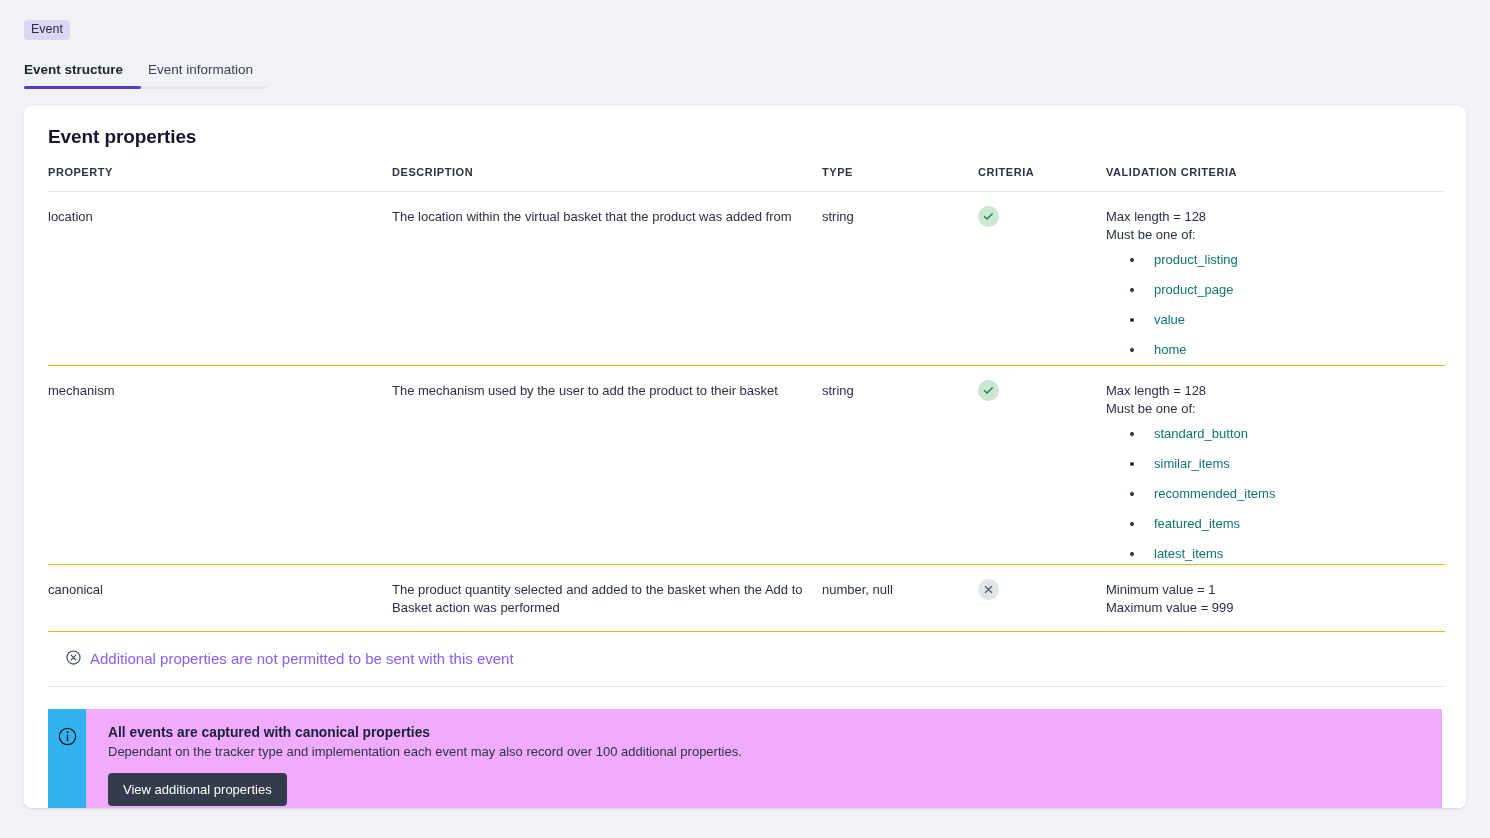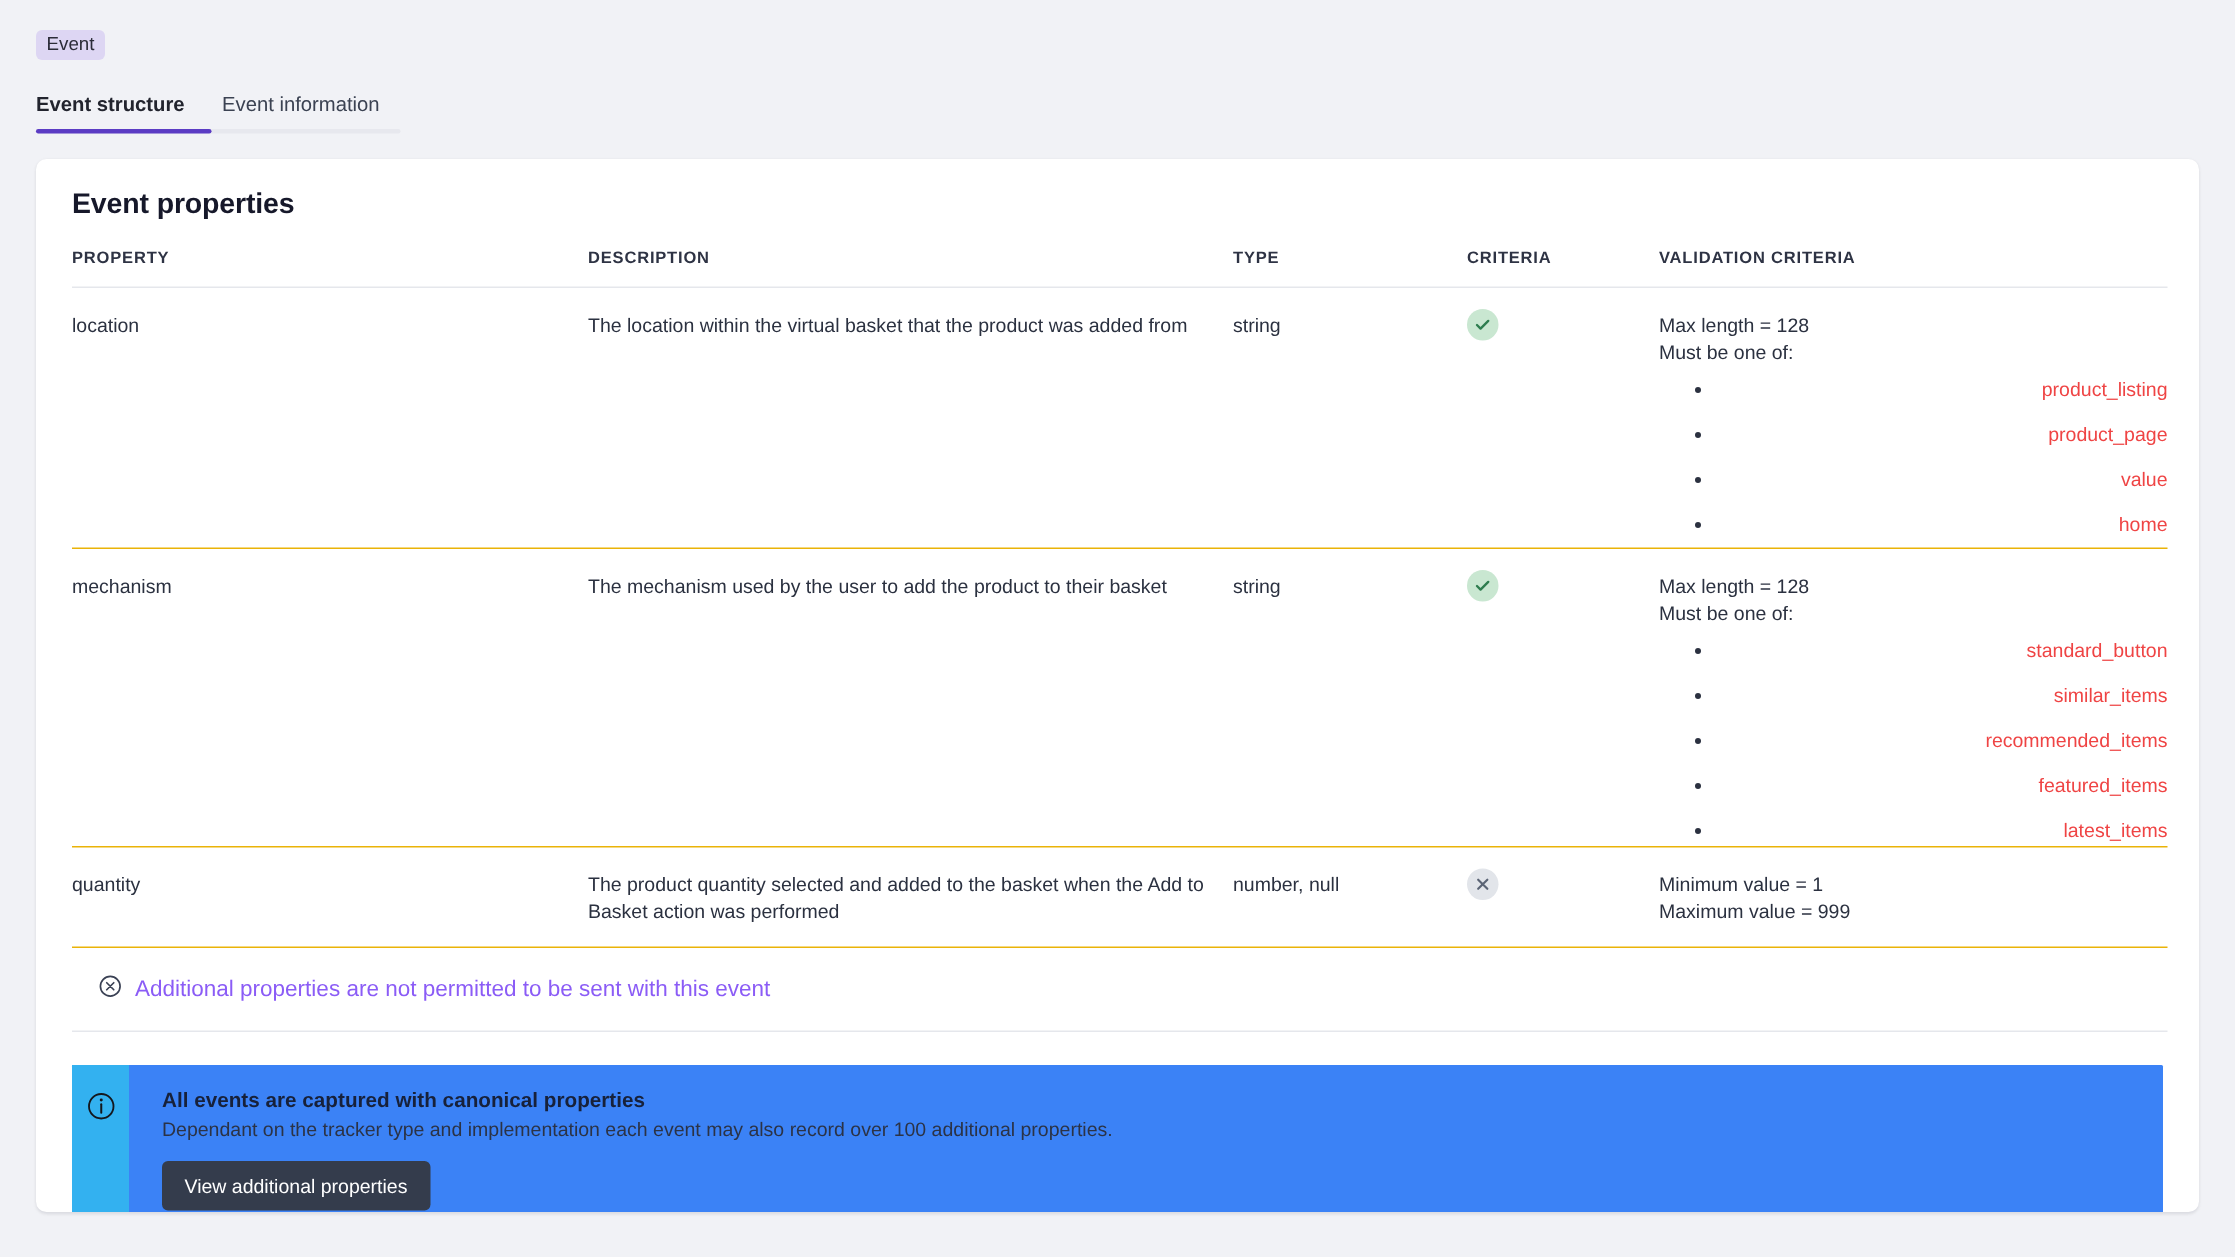--- a/index.html
+++ b/index.html
@@ -165,22 +165,21 @@
   ul.valid-list {
     margin: 6px 0 0 0;
     padding-left: 24px;
     list-style: none;
   }
   ul.valid-list li {
     position: relative;
     padding-left: 24px;
     margin-bottom: 11px;
     font-size: 13px;
-    color: #ef4444;
-    text-align: right;
+    color: #0f766e;
   }
   ul.valid-list li:last-child { margin-bottom: 0; }
   ul.valid-list li::before {
     content: "";
     position: absolute;
     left: 0;
     top: 7px;
     width: 4px;
     height: 4px;
     border-radius: 50%;
@@ -197,21 +196,21 @@
     width: 1397px;
     border-bottom: 1px solid #e5e7ec;
     font-size: 15px;
     color: #8b5cf6;
   }
 
   
   .callout {
     margin: 22px 24px 0 24px;
     display: flex;
-    background: #3b82f6;
+    background: #f0abfc;
     min-height: 96px;
     border-radius: 1px;
   }
   .callout-bar {
     width: 38px;
     flex: 0 0 38px;
     background: #33b1f0;
     display: flex;
     justify-content: center;
     padding-top: 18px;
@@ -321,21 +320,21 @@
             <li>standard_button</li>
             <li>similar_items</li>
             <li>recommended_items</li>
             <li>featured_items</li>
             <li>latest_items</li>
           </ul>
         </td>
       </tr>
 
       <tr class="row-quantity">
-        <td class="cell-prop">quantity</td>
+        <td class="cell-prop">canonical</td>
         <td class="cell-desc">The product quantity selected and added to the basket when the Add to Basket action was performed</td>
         <td>number, null</td>
         <td>
           <span class="req-icon req-no">
             <svg width="9" height="9" viewBox="0 0 10 10" aria-hidden="true">
               <path d="M1.6 1.6 L8.4 8.4 M8.4 1.6 L1.6 8.4" fill="none" stroke="#5b6475" stroke-width="1.6" stroke-linecap="round"></path>
             </svg>
           </span>
         </td>
         <td class="cell-valid">

